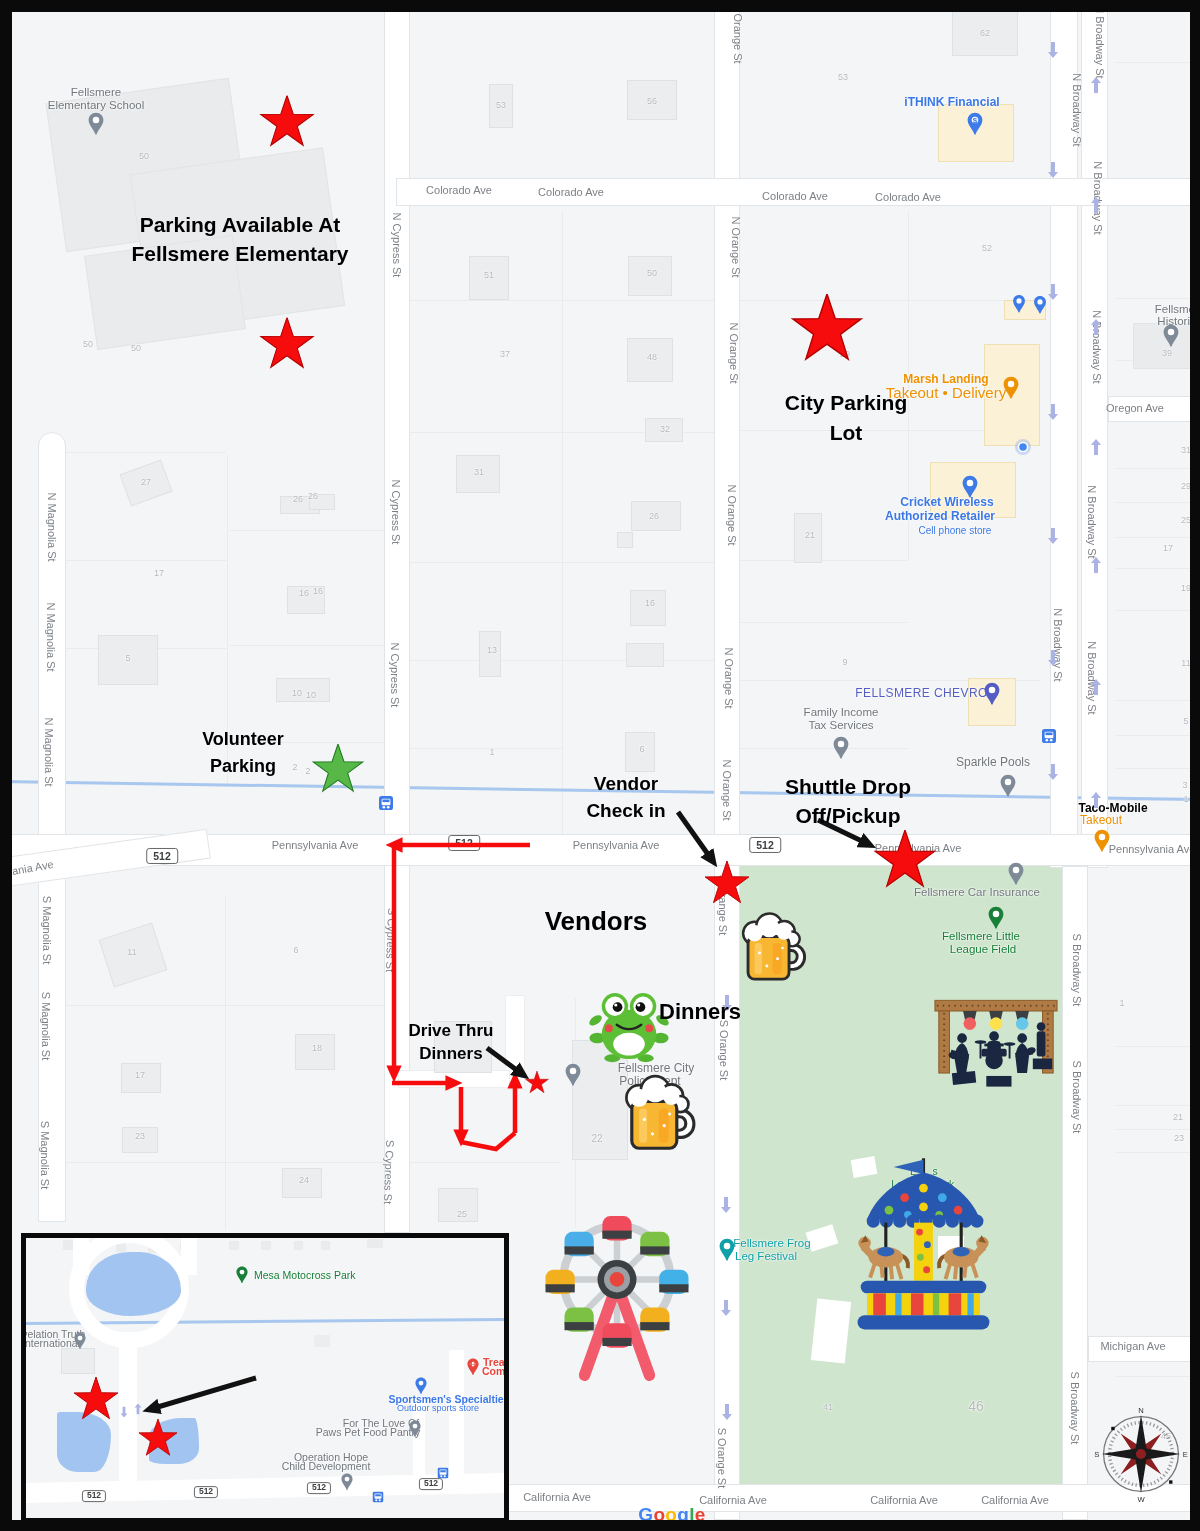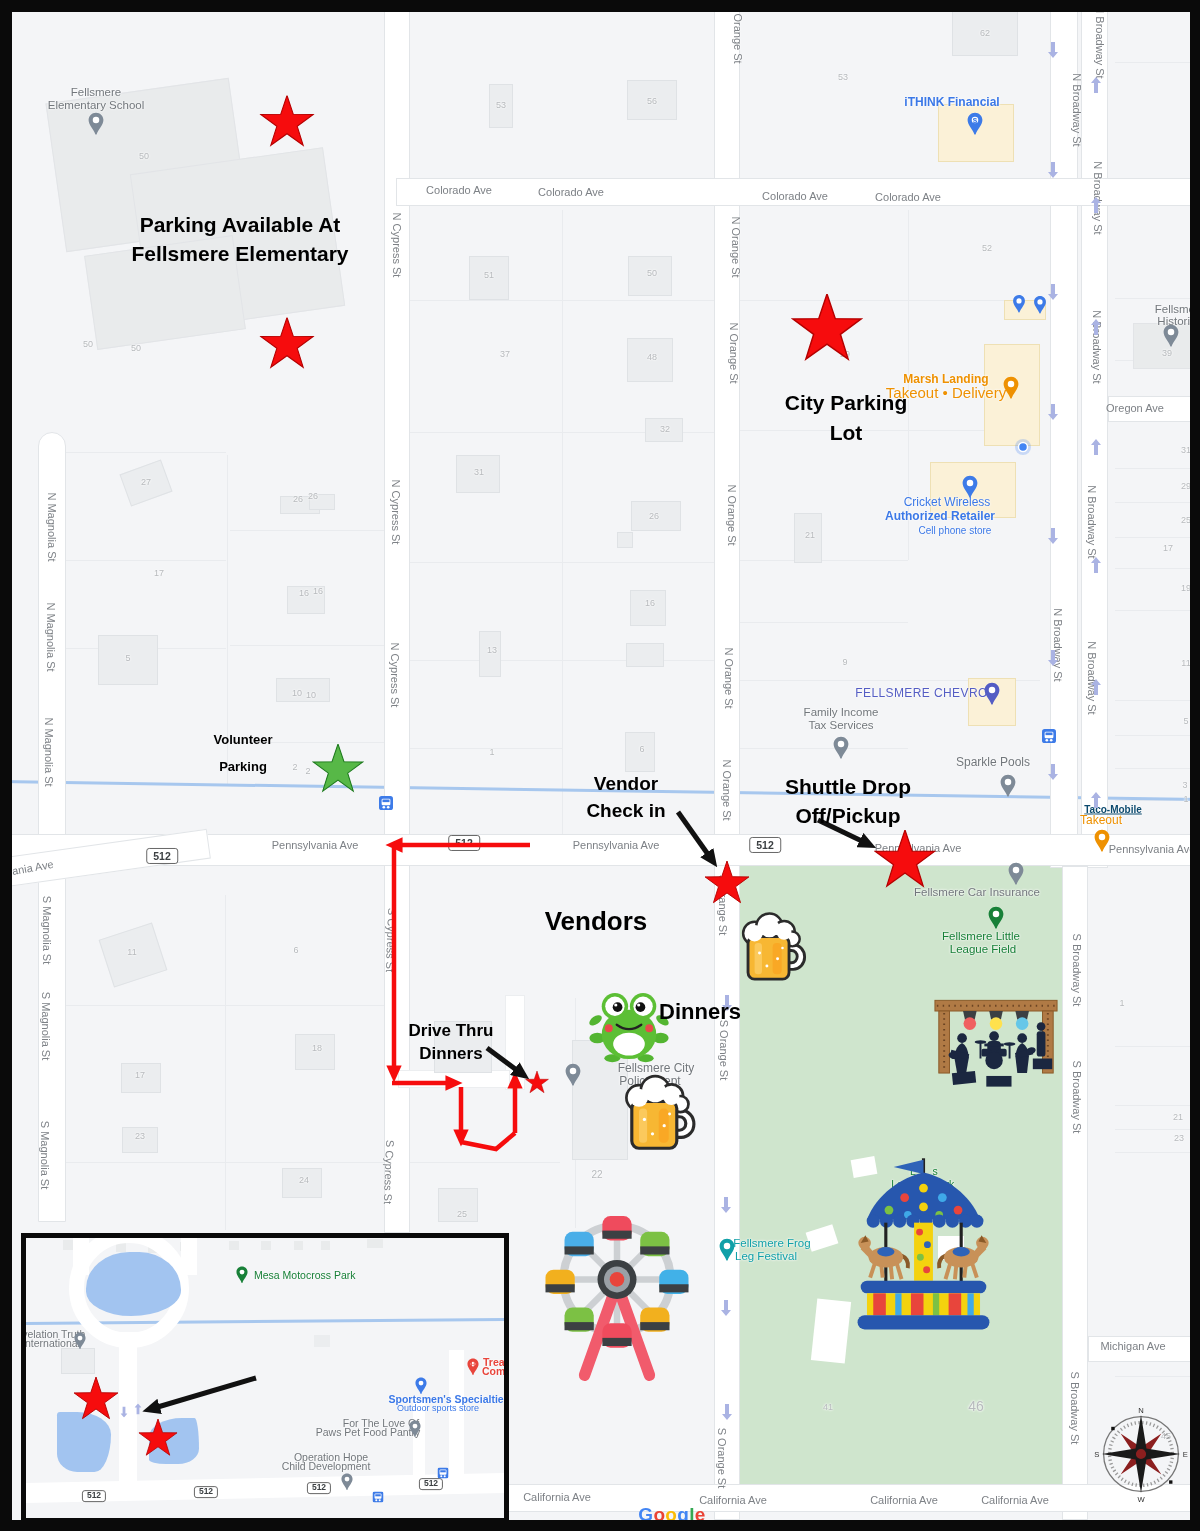--- a/index.html
+++ b/index.html
@@ -170,28 +170,28 @@
         <div class="tx" style="left: 557px; top: 1497px; transform: translate(-50%, -50%);">California Ave</div>
         <div class="tx" style="left: 733px; top: 1500px; transform: translate(-50%, -50%);">California Ave</div>
         <div class="tx" style="left: 904px; top: 1500px; transform: translate(-50%, -50%);">California Ave</div>
         <div class="tx" style="left: 1015px; top: 1500px; transform: translate(-50%, -50%);">California Ave</div>
         <div class="tx" style="left: 1133px; top: 1346px; transform: translate(-50%, -50%);">Michigan Ave</div>
         <div class="tx" style="left: 96px; top: 92px; font-size: 11.5px; color: rgb(114, 119, 124); transform: translate(-50%, -50%);">Fellsmere</div>
         <div class="tx" style="left: 96px; top: 105px; font-size: 11.5px; color: rgb(114, 119, 124); transform: translate(-50%, -50%);">Elementary School</div>
         <div class="tx" style="left: 952px; top: 103px; font-size: 12px; color: rgb(59, 120, 231); font-weight: bold; transform: translate(-50%, -50%);">iTHINK Financial</div>
         <div class="tx" style="left: 946px; top: 380px; font-size: 12px; color: rgb(238, 145, 2); font-weight: bold; transform: translate(-50%, -50%);">Marsh Landing</div>
         <div class="tx" style="left: 946px; top: 393px; font-size: 15px; color: rgb(238, 145, 2); transform: translate(-50%, -50%);">Takeout • Delivery</div>
-        <div class="tx" style="left: 947px; top: 503px; font-size: 12px; color: rgb(59, 120, 231); font-weight: normal; transform: translate(-50%, -50%);">Cricket Wireless</div>
+        <div class="tx" style="left: 947px; top: 503px; font-size: 12px; color: rgb(59, 120, 231); font-weight: bold; transform: translate(-50%, -50%);">Cricket Wireless</div>
         <div class="tx" style="left: 940px; top: 517px; font-size: 12px; color: rgb(59, 120, 231); font-weight: bold; transform: translate(-50%, -50%);">Authorized Retailer</div>
         <div class="tx" style="left: 955px; top: 530px; font-size: 10px; color: rgb(59, 120, 231); transform: translate(-50%, -50%);">Cell phone store</div>
         <div class="tx" style="left: 926px; top: 694px; font-size: 12px; color: rgb(84, 93, 196); letter-spacing: 0.4px; transform: translate(-50%, -50%);">FELLSMERE CHEVRON</div>
         <div class="tx" style="left: 841px; top: 712px; font-size: 11.5px; color: rgb(114, 119, 124); transform: translate(-50%, -50%);">Family Income</div>
         <div class="tx" style="left: 841px; top: 725px; font-size: 11.5px; color: rgb(114, 119, 124); transform: translate(-50%, -50%);">Tax Services</div>
         <div class="tx" style="left: 993px; top: 763px; font-size: 12px; color: rgb(114, 119, 124); transform: translate(-50%, -50%);">Sparkle Pools</div>
-        <div class="tx" style="left: 1113px; top: 809px; font-size: 10px; color: #0c4a6e; font-weight: bold; transform: translate(-50%, -50%); text-decoration: underline;">Taco-Mobile</div>
+        <div class="tx" style="left: 1113px; top: 809px; font-size: 12px; color: #000000; font-weight: bold; transform: translate(-50%, -50%);">Taco-Mobile</div>
         <div class="tx" style="left: 1101px; top: 821px; font-size: 12px; color: rgb(238, 145, 2); transform: translate(-50%, -50%);">Takeout</div>
         <div class="tx" style="left: 977px; top: 892px; font-size: 11.5px; color: rgb(114, 119, 124); transform: translate(-50%, -50%);">Fellsmere Car Insurance</div>
         <div class="tx" style="left: 981px; top: 936px; font-size: 11.5px; color: rgb(24, 128, 56); transform: translate(-50%, -50%);">Fellsmere Little</div>
         <div class="tx" style="left: 983px; top: 949px; font-size: 11.5px; color: rgb(24, 128, 56); transform: translate(-50%, -50%);">League Field</div>
         <div class="tx" style="left: 656px; top: 1069px; font-size: 12px; color: rgb(114, 119, 124); transform: translate(-50%, -50%); text-align: center;">Fellsmere City</div>
         <div class="tx" style="left: 650px; top: 1082px; font-size: 12px; color: rgb(114, 119, 124); transform: translate(-50%, -50%);">Police Dept</div>
         <div class="tx" style="left: 772px; top: 1243px; font-size: 11.5px; color: rgb(17, 160, 168); transform: translate(-50%, -50%);">Fellsmere Frog</div>
         <div class="tx" style="left: 766px; top: 1256px; font-size: 11.5px; color: rgb(17, 160, 168); transform: translate(-50%, -50%);">Leg Festival</div>
         <div class="tx" style="left: 1180px; top: 309px; font-size: 11.5px; color: rgb(114, 119, 124); transform: translate(-50%, -50%);">Fellsmere</div>
         <div class="tx" style="left: 1181px; top: 321px; font-size: 11.5px; color: rgb(114, 119, 124); transform: translate(-50%, -50%);">Historical</div>
@@ -240,21 +240,21 @@
         <div class="tx" style="left: 1186px; top: 800px; font-size: 9px; color: rgb(183, 186, 189); transform: translate(-50%, -50%);">1</div>
         <div class="tx" style="left: 295px; top: 768px; font-size: 9px; color: rgb(183, 186, 189); transform: translate(-50%, -50%);">2</div>
         <div class="tx" style="left: 308px; top: 772px; font-size: 9px; color: rgb(183, 186, 189); transform: translate(-50%, -50%);">2</div>
         <div class="tx" style="left: 492px; top: 753px; font-size: 9px; color: rgb(183, 186, 189); transform: translate(-50%, -50%);">1</div>
         <div class="tx" style="left: 642px; top: 750px; font-size: 9px; color: rgb(183, 186, 189); transform: translate(-50%, -50%);">6</div>
         <div class="tx" style="left: 132px; top: 953px; font-size: 9px; color: rgb(183, 186, 189); transform: translate(-50%, -50%);">11</div>
         <div class="tx" style="left: 296px; top: 951px; font-size: 9px; color: rgb(183, 186, 189); transform: translate(-50%, -50%);">6</div>
         <div class="tx" style="left: 1122px; top: 1004px; font-size: 9px; color: rgb(183, 186, 189); transform: translate(-50%, -50%);">1</div>
         <div class="tx" style="left: 317px; top: 1049px; font-size: 9px; color: rgb(183, 186, 189); transform: translate(-50%, -50%);">18</div>
         <div class="tx" style="left: 140px; top: 1076px; font-size: 9px; color: rgb(183, 186, 189); transform: translate(-50%, -50%);">17</div>
-        <div class="tx" style="left: 597px; top: 1174px; font-size: 10px; color: rgb(183, 186, 189); transform: translate(-50%, -50%);">22</div>
+        <div class="tx" style="left: 597px; top: 1138px; font-size: 10px; color: rgb(183, 186, 189); transform: translate(-50%, -50%);">22</div>
         <div class="tx" style="left: 140px; top: 1137px; font-size: 9px; color: rgb(183, 186, 189); transform: translate(-50%, -50%);">23</div>
         <div class="tx" style="left: 1178px; top: 1118px; font-size: 9px; color: rgb(183, 186, 189); transform: translate(-50%, -50%);">21</div>
         <div class="tx" style="left: 1179px; top: 1139px; font-size: 9px; color: rgb(183, 186, 189); transform: translate(-50%, -50%);">23</div>
         <div class="tx" style="left: 304px; top: 1181px; font-size: 9px; color: rgb(183, 186, 189); transform: translate(-50%, -50%);">24</div>
         <div class="tx" style="left: 462px; top: 1215px; font-size: 9px; color: rgb(183, 186, 189); transform: translate(-50%, -50%);">25</div>
         <div class="tx" style="left: 976px; top: 1399px; font-size: 14px; color: rgb(183, 186, 189); transform: translate(-50%, -50%); margin-top: 8px;">46</div>
         <div class="tx" style="left: 828px; top: 1408px; font-size: 9px; color: rgb(183, 186, 189); transform: translate(-50%, -50%);">41</div>
         <div class="tx" style="left: 1166px; top: 1437px; font-size: 9px; color: rgb(183, 186, 189); transform: translate(-50%, -50%);">45</div>
         <div class="bdg" style="left: 162px; top: 856px;">512</div>
         <div class="bdg" style="left: 464px; top: 843px;">512</div>
@@ -601,21 +601,21 @@
       </svg>
     <div class="lyr" id="m-annot">
         <div class="an" style="left: 846px; top: 388px; font-size: 21px; line-height: 30px;">
           <div>City Parking</div>
           <div>Lot</div>
         </div>
         <div class="an" style="left: 240px; top: 210px; font-size: 21px; line-height: 29px;">
           <div>Parking Available At</div>
           <div>Fellsmere Elementary</div>
         </div>
-        <div class="an" style="left: 243px; top: 726px; font-size: 13px; line-height: 27px;">
+        <div class="an" style="left: 243px; top: 726px; font-size: 18px; line-height: 27px;">
           <div>Volunteer</div>
           <div>Parking</div>
         </div>
         <div class="an" style="left: 626px; top: 770px; font-size: 19px; line-height: 27px;">
           <div>Vendor</div>
           <div>Check in</div>
         </div>
         <div class="an" style="left: 848px; top: 772px; font-size: 21px; line-height: 29px;">
           <div>Shuttle Drop</div>
           <div>Off/Pickup</div>

